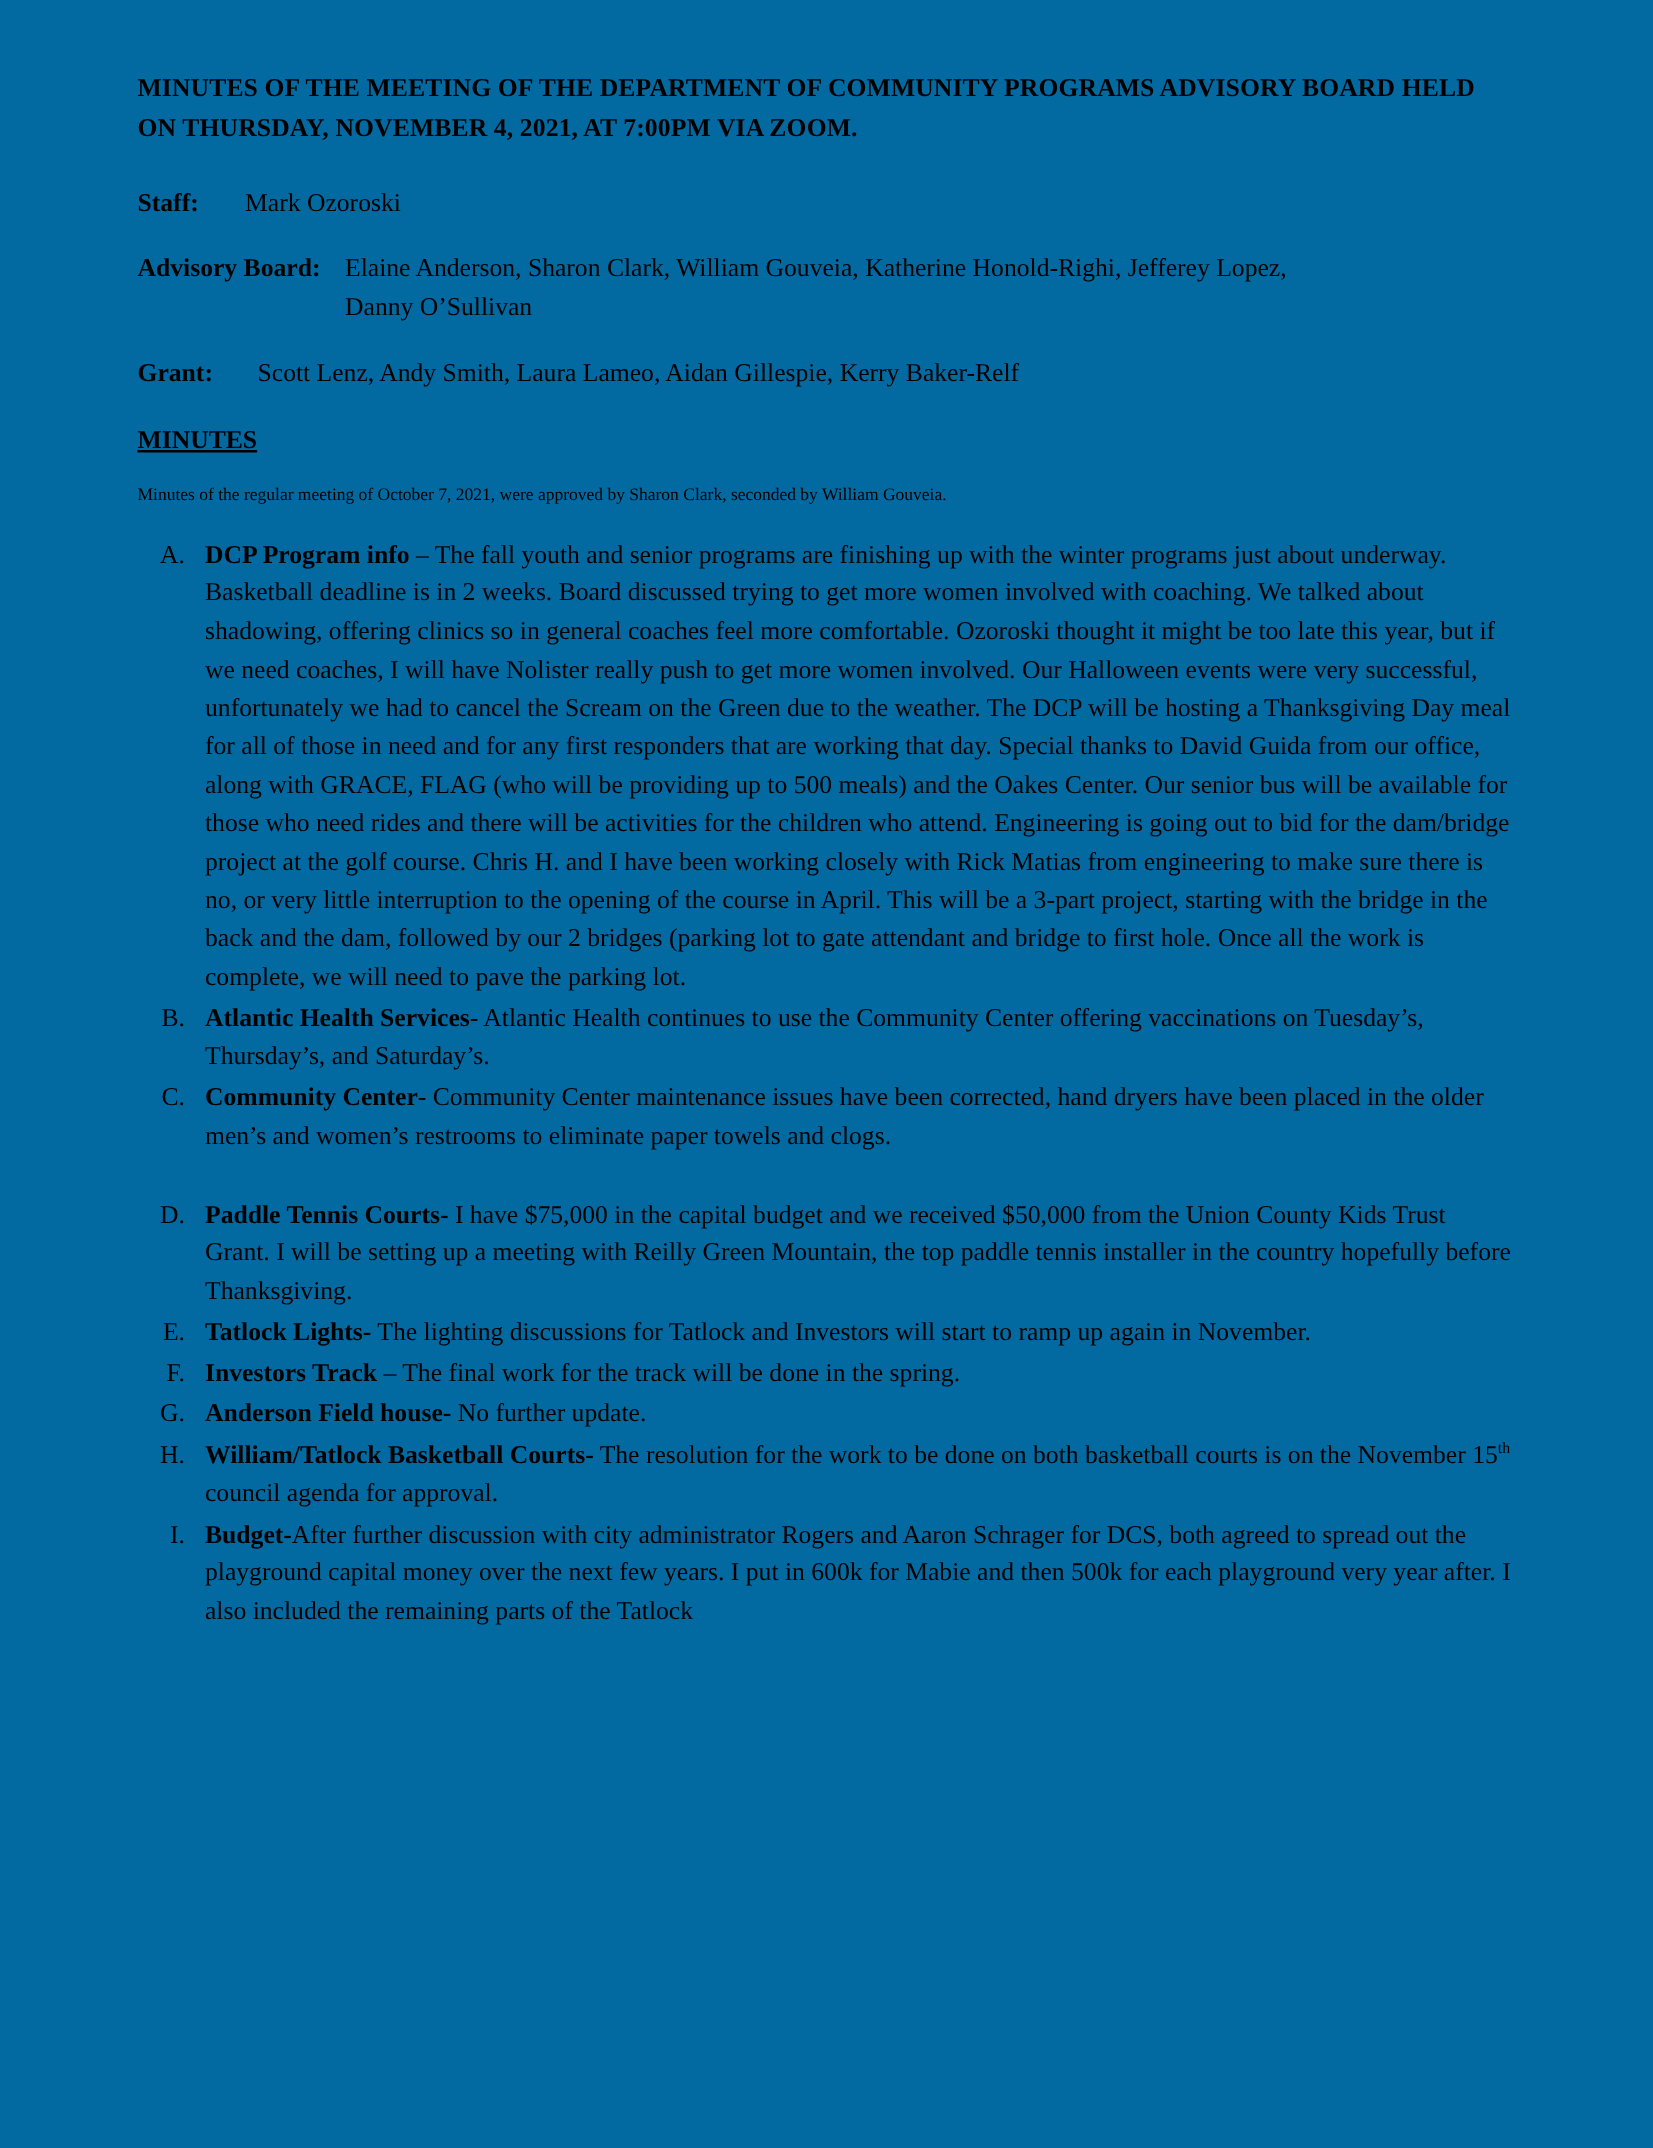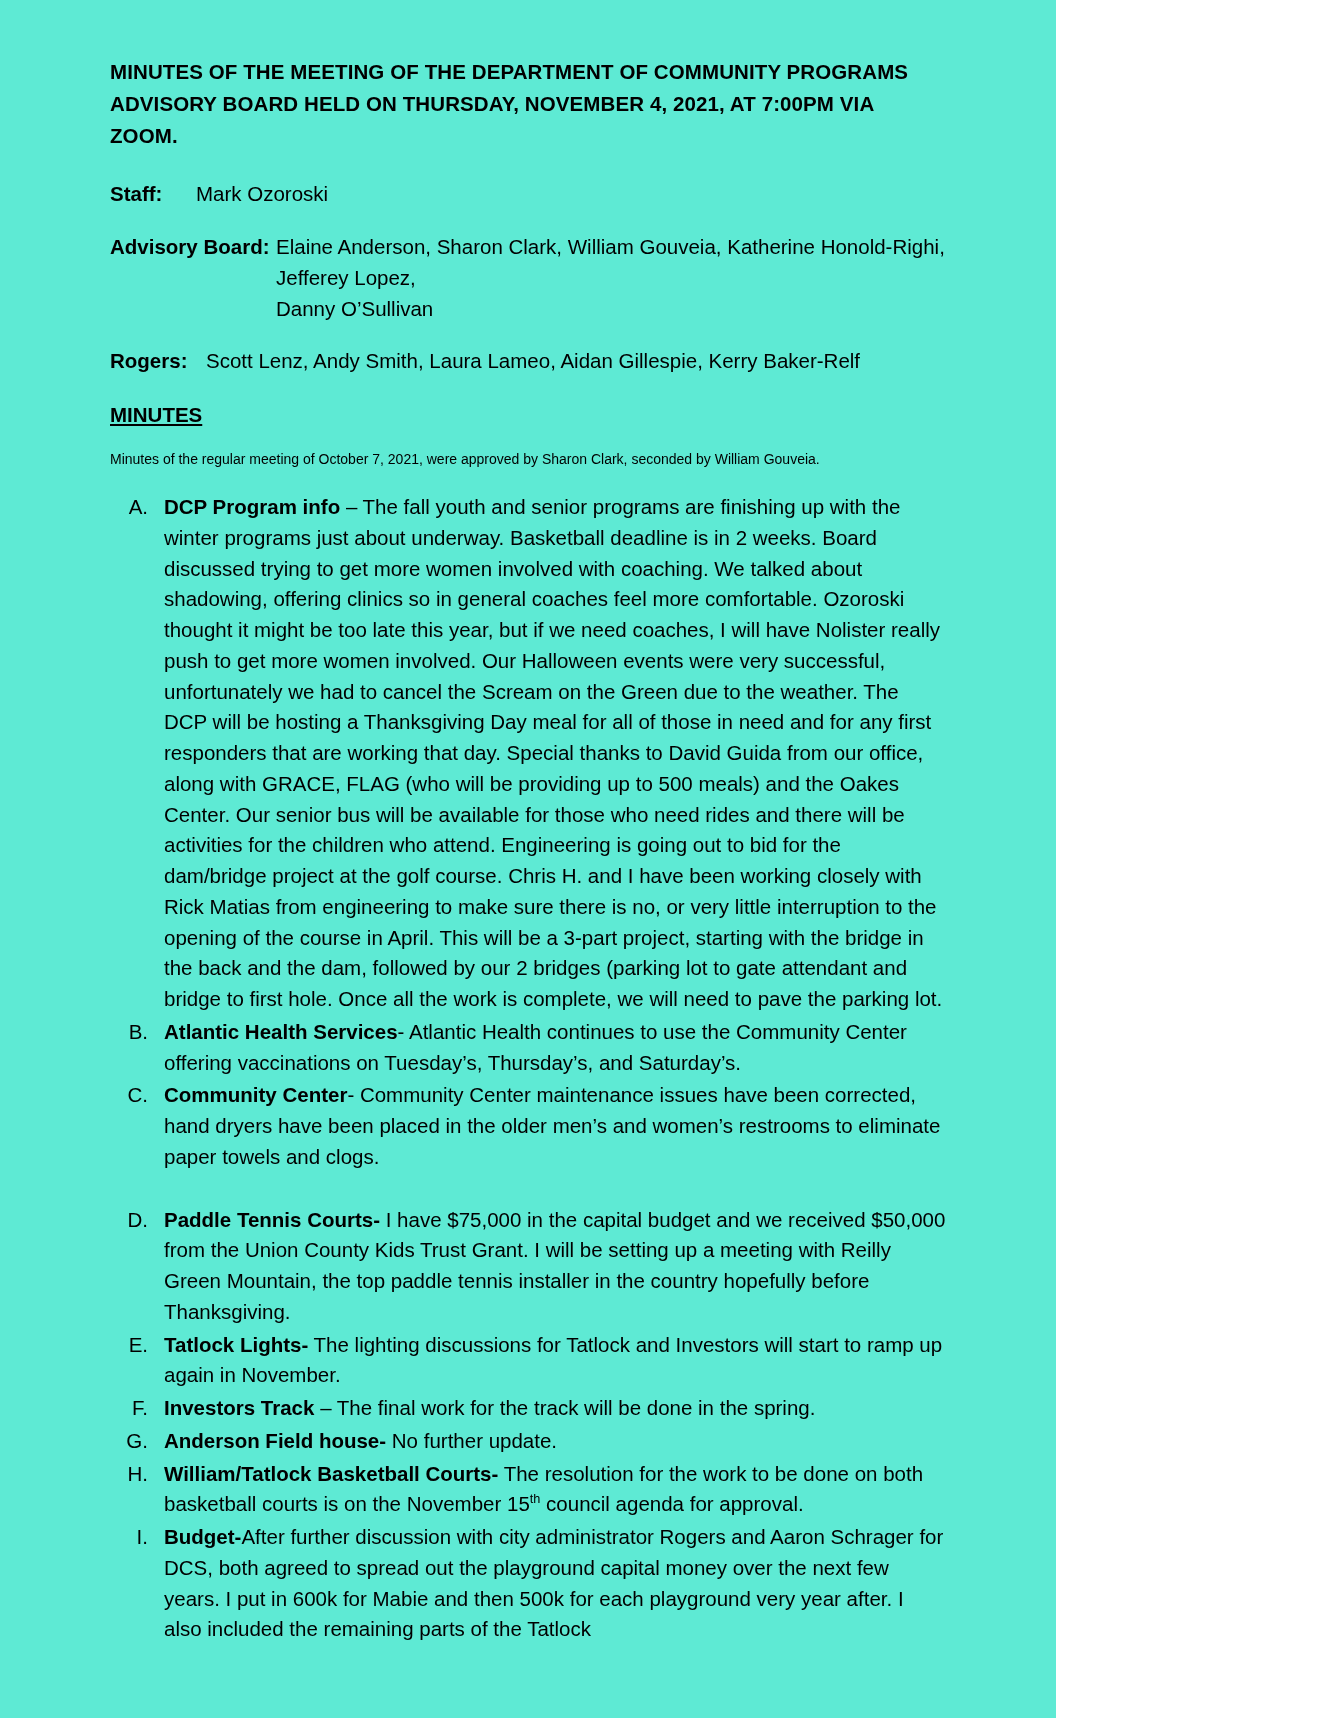--- a/index.html
+++ b/index.html
@@ -6,25 +6,26 @@
     margin: 0;
     padding: 0;
     background: #ffffff;
   }
   body {
     font-family: "Liberation Sans", sans-serif;
     color: #000000;
   }
   .page {
     position: relative;
-    width: 1056px;
+    width: 1322px;
     min-height: 1718px;
-    background: #5eead4;
+    background: #0369a1;
     box-sizing: border-box;
     padding: 48px 110px 20px 110px;
+    font-family: Liberation Serif, serif;
   }
   .doc-title {
     font-size: 20.5px;
     font-weight: bold;
     line-height: 1.55;
     letter-spacing: 0.1px;
     margin: 8px 0 28px 0;
   }
   .section-heading {
     font-size: 20.5px;
@@ -99,21 +100,21 @@
 
   <div class="roll-row" style="display:block;">
     <div style="display:flex;justify-content:center;">
       <div class="roll-label" style="width:166px;">Advisory Board:</div>
       <div class="roll-value">Elaine Anderson, Sharon Clark, William Gouveia, Katherine Honold-Righi, Jefferey Lopez,</div>
     </div>
     <div class="roll-sub">Danny O’Sullivan</div>
   </div>
 
   <div class="roll-row">
-    <div class="roll-label absent">Rogers:</div>
+    <div class="roll-label absent">Grant:</div>
     <div class="roll-value">Scott Lenz, Andy Smith, Laura Lameo, Aidan Gillespie, Kerry Baker-Relf</div>
   </div>
 
   <div class="heading-wrap">
     <div class="section-heading">MINUTES</div>
   </div>
 
   <div class="para">Minutes of the regular meeting of October 7, 2021, were approved by Sharon Clark, seconded by William Gouveia.</div>
 
 

